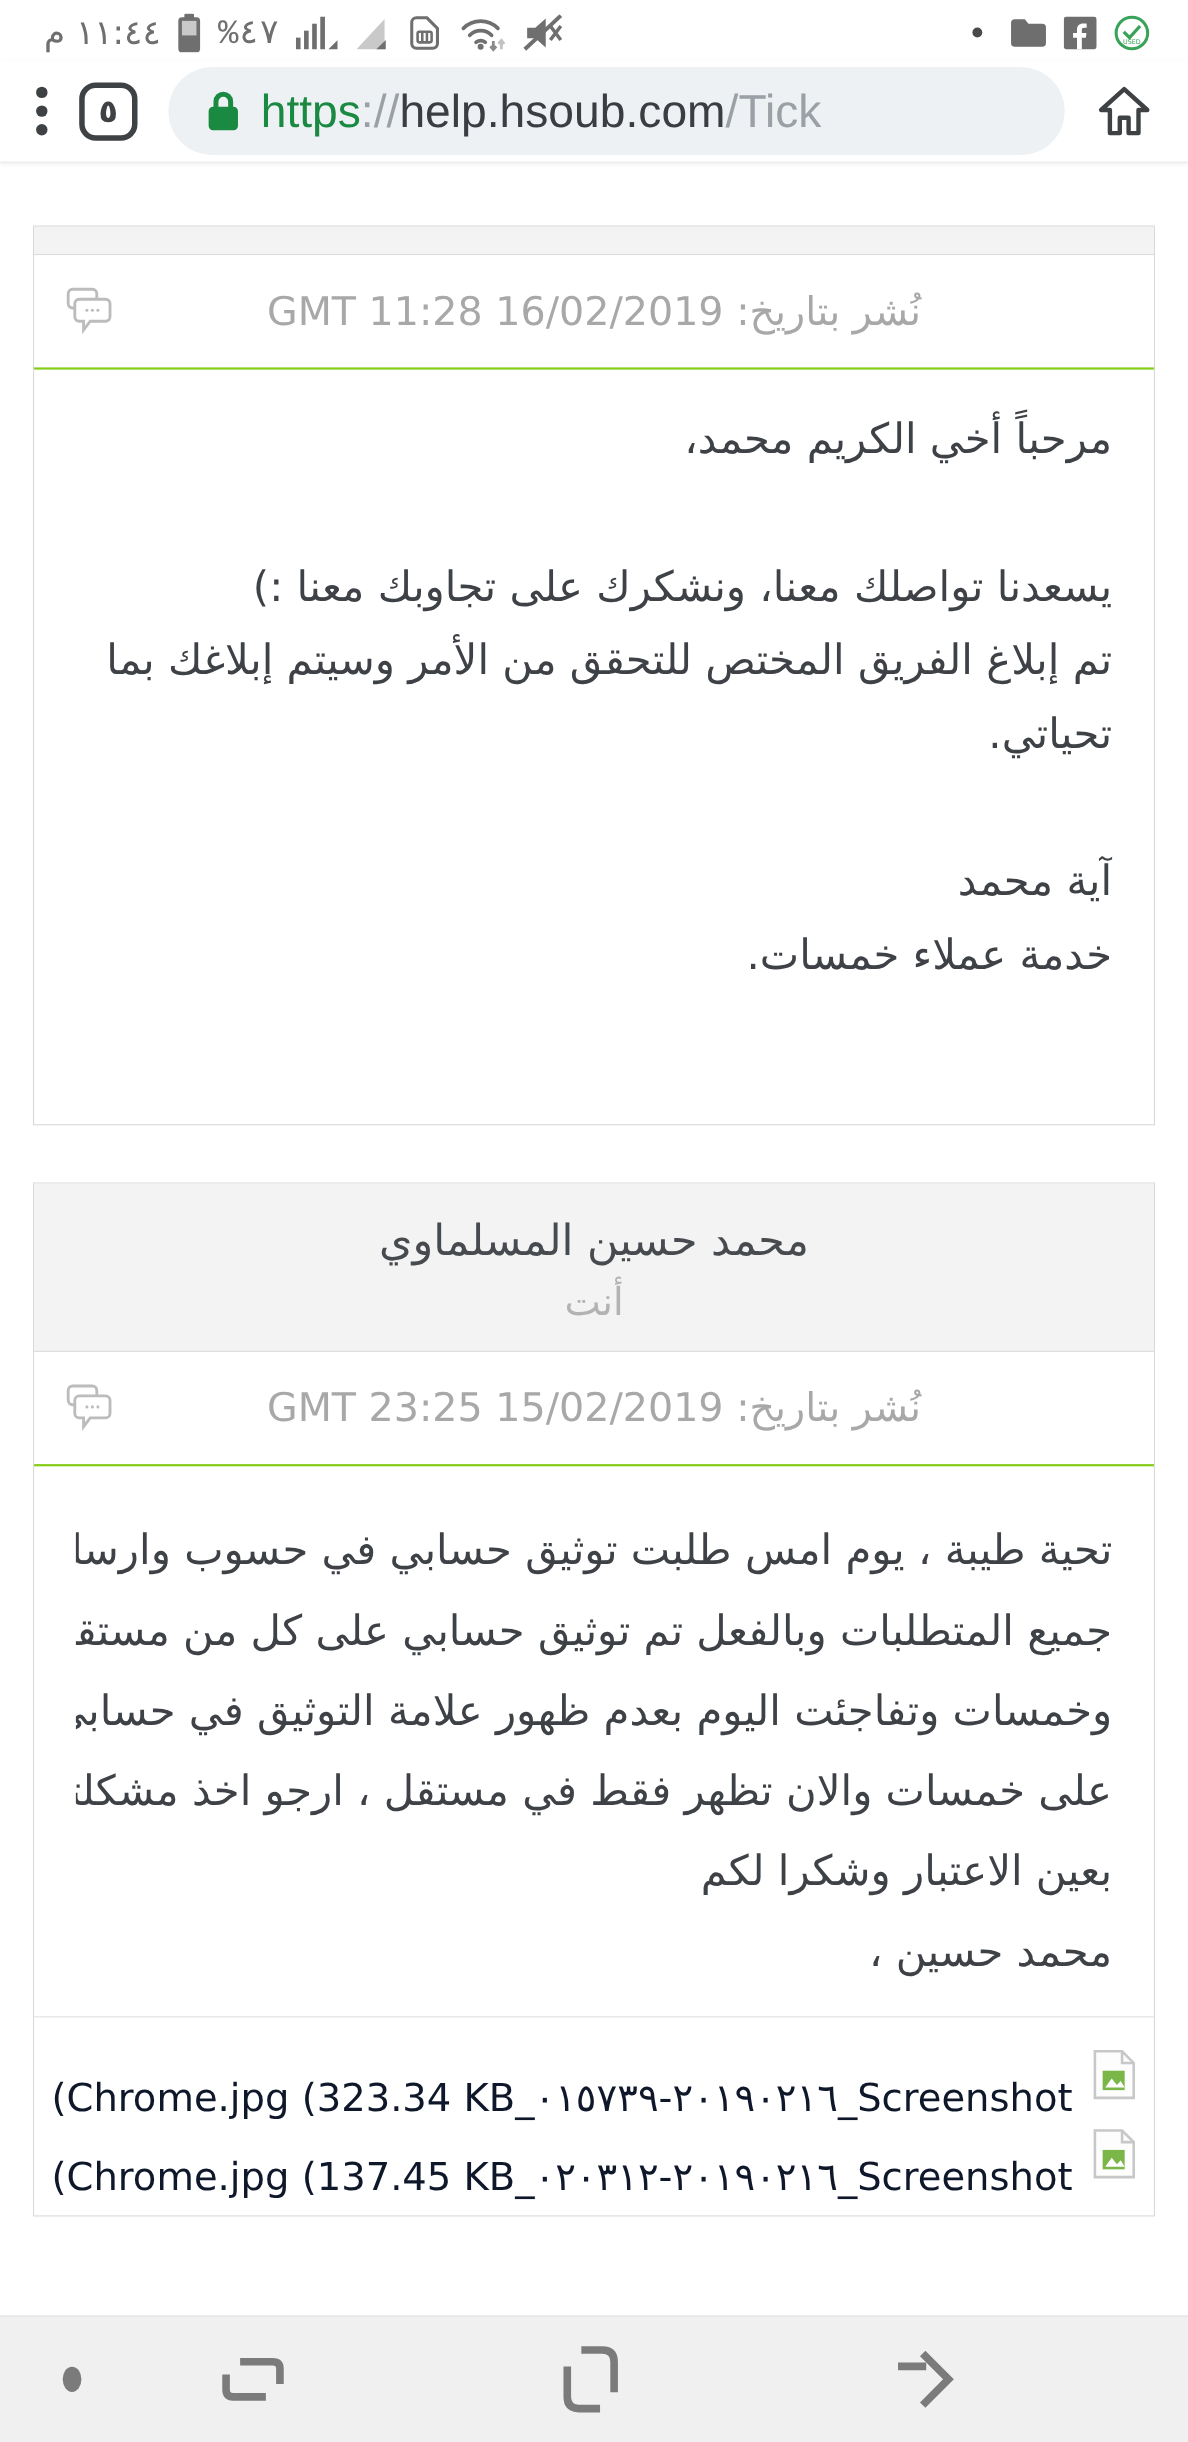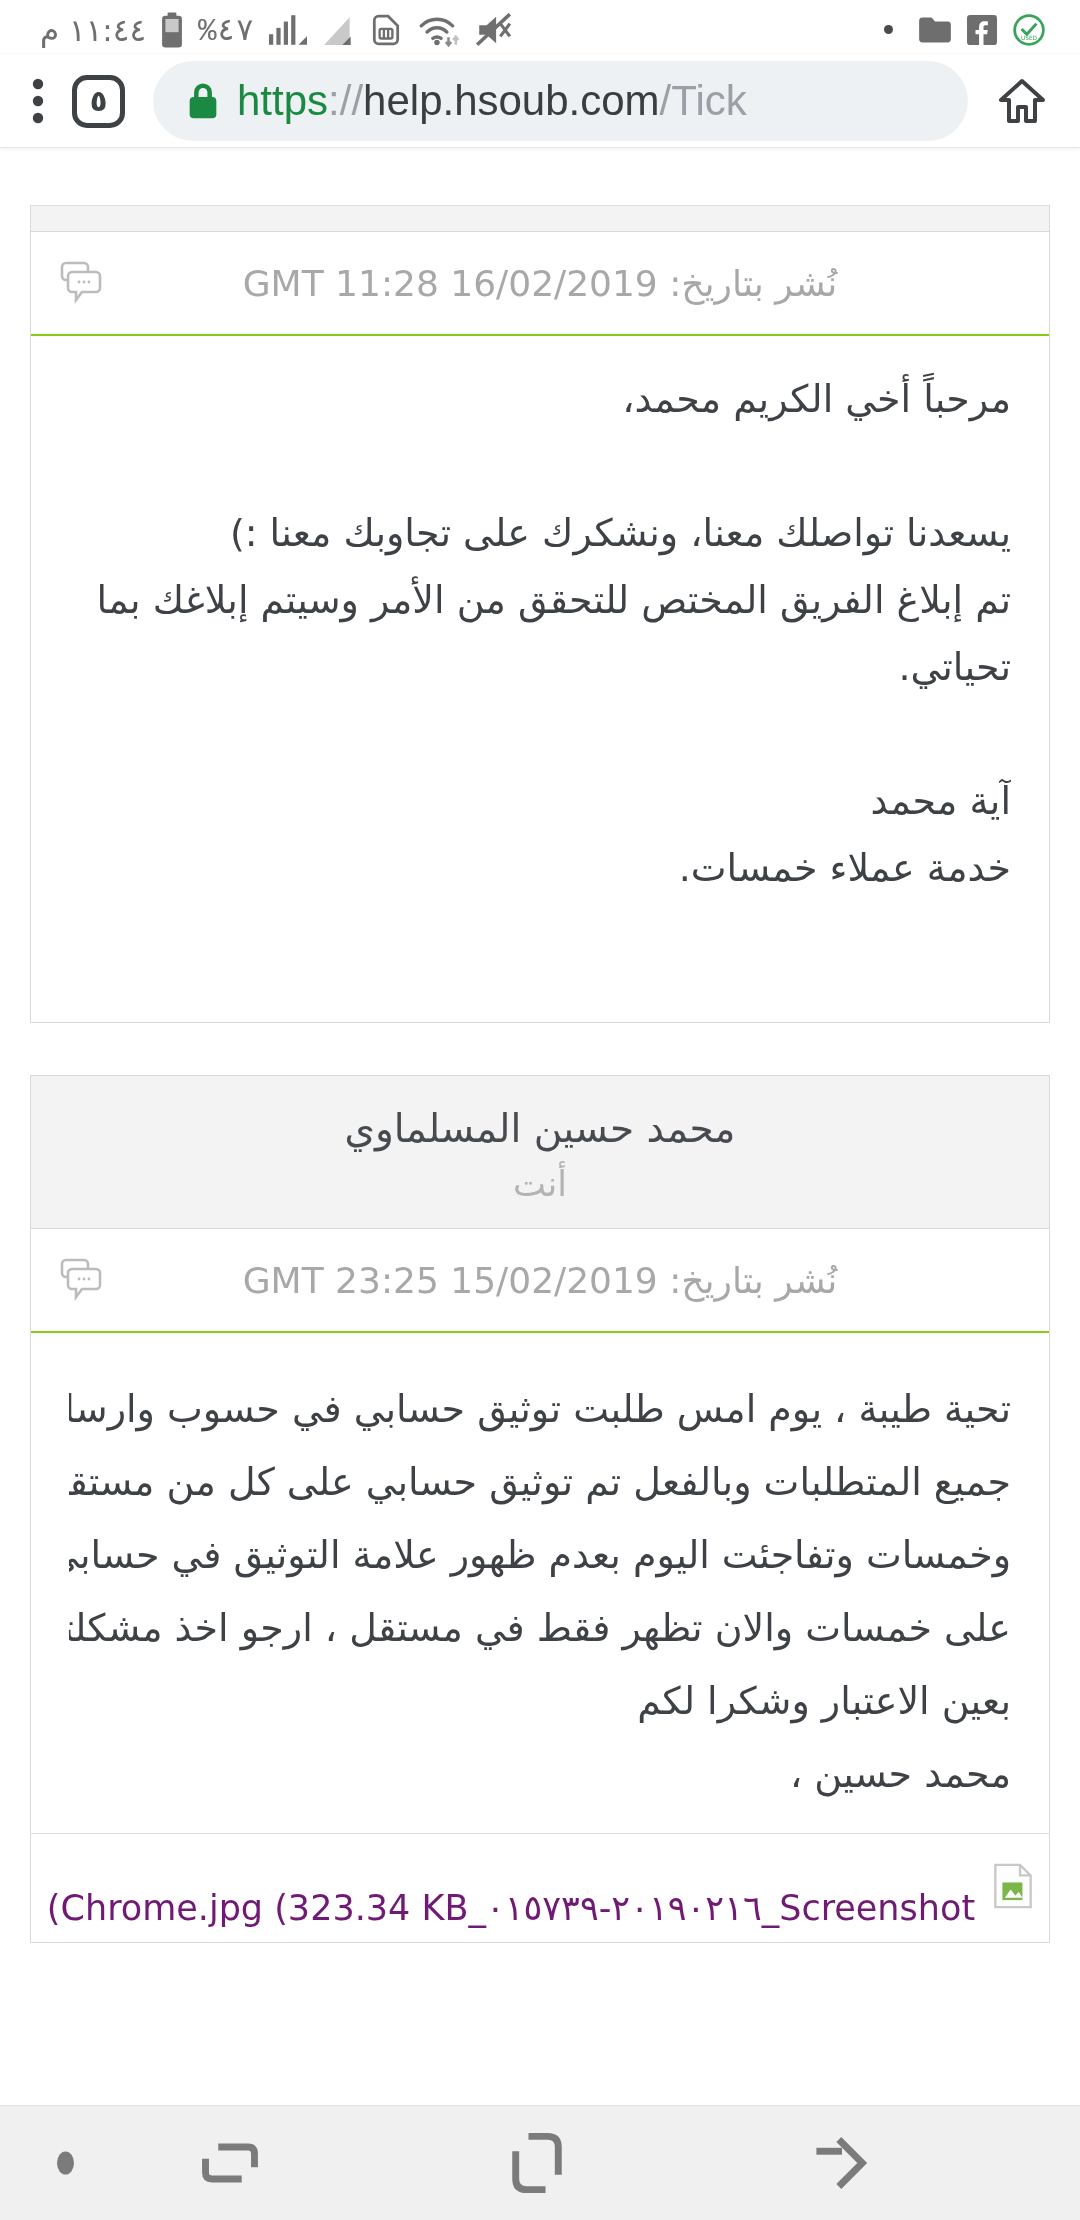--- a/index.html
+++ b/index.html
@@ -47,21 +47,21 @@
   .tline { white-space:nowrap; overflow:hidden; min-height:1em; }
 
   .card2 { margin-top:52px; }
   .author-header { background:#f3f3f3; border-bottom:1px solid #d9d9d9;
                    padding:24px 38px 18px; direction:rtl; text-align:center; }
   .author-name { font-size:39px; color:#474b4f; line-height:58px; }
   .author-you  { font-size:35px; color:#b3b3b3; line-height:52px; }
 
   .attachments { border-top:1px solid #e2e2e2; padding:16px 0 20px; }
   .attachment-row { height:72px; display:flex; align-items:center; justify-content:center; gap:18px; cursor:pointer; }
-  .attach-label { font-size:35px; color:#701a75; direction:ltr; unicode-bidi:bidi-override; white-space:nowrap;margin-top:44px; }
+  .attach-label { font-size:35px; color:#0f172a; direction:ltr; unicode-bidi:bidi-override; white-space:nowrap;margin-top:44px; }
 
   
   .nav-bar { position:absolute; bottom:0; left:0; right:0; height:115px; background:#f0f0f0;
              border-top:1px solid #e3e3e3; }
   .nav-item { position:absolute; top:50%; transform:translateY(-50%); }
   .nav-dot { left:57px; width:17px; height:23px; border-radius:50%; background:#7b7b7b; }
   .nav-recents { left:197px; }
   .nav-home { left:505px; }
   .nav-back { left:810px; }
   svg { display:block; }
@@ -235,20 +235,31 @@
         <span class="attach-label">(Chrome.jpg (323.34 KB_٠١٥٧٣٩-٢٠١٩٠٢١٦_Screenshot</span>
         <span>
           <svg width="40" height="48" viewBox="0 0 34 40">
               <path d="M2 2 H23 L32 11 V38 H2 Z" fill="#fdfdfd" stroke="#c8c8c8" stroke-width="2"></path>
               <path d="M23 2 V11 H32" fill="none" stroke="#c8c8c8" stroke-width="2"></path>
               <rect x="8" y="17" width="17" height="15" fill="#7ab648"></rect>
               <path d="M10 30 l5-7 4 5 3-3 3 5 Z" fill="#fff"></path>
             </svg>
         </span>
       </div>
+      <div class="attachment-row">
+        <span class="attach-label">(Chrome.jpg (137.45 KB_٠٢٠٣١٢-٢٠١٩٠٢١٦_Screenshot</span>
+        <span>
+          <svg width="40" height="48" viewBox="0 0 34 40">
+              <path d="M2 2 H23 L32 11 V38 H2 Z" fill="#fdfdfd" stroke="#c8c8c8" stroke-width="2"></path>
+              <path d="M23 2 V11 H32" fill="none" stroke="#c8c8c8" stroke-width="2"></path>
+              <rect x="8" y="17" width="17" height="15" fill="#7ab648"></rect>
+              <path d="M10 30 l5-7 4 5 3-3 3 5 Z" fill="#fff"></path>
+            </svg>
+        </span>
+      </div>
     </div>
   </div>
 </div>
 
 <div class="nav-bar">
   <span class="nav-item nav-dot"></span>
   <span class="nav-item nav-recents">
     <svg width="66" height="62" viewBox="0 0 62 58" fill="none" stroke="#7b7b7b" stroke-width="6.5">
       <path d="M20 14 H48 Q54 14 54 20 V33"></path>
       <path d="M42 44 H14 Q8 44 8 38 V25"></path>

